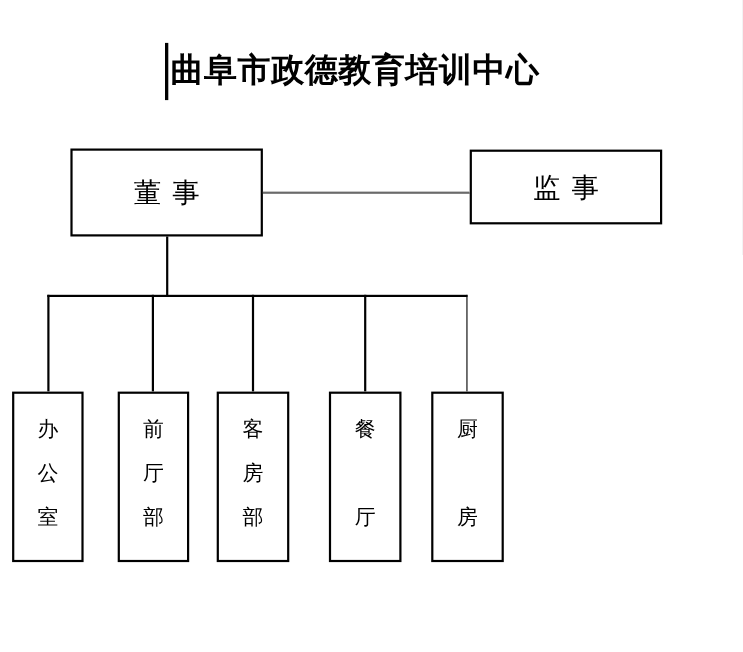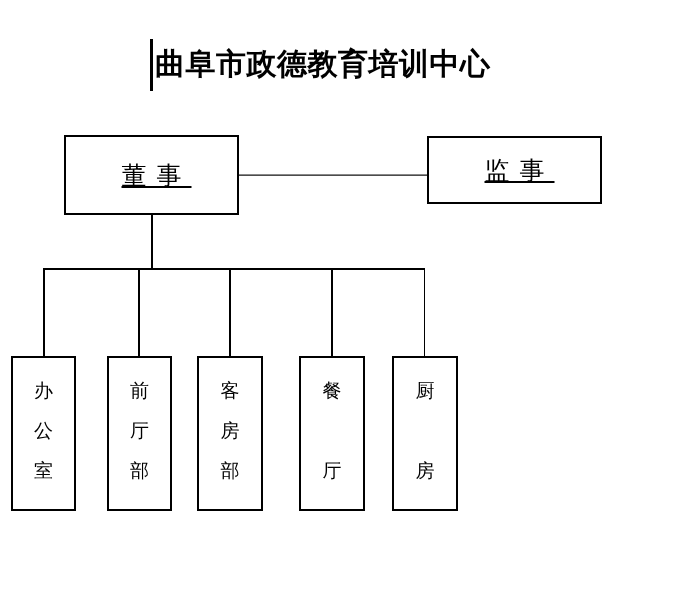--- a/index.html
+++ b/index.html
@@ -33,21 +33,20 @@
     position:absolute;
     border:2px solid var(--box-border);
     background:var(--background);
   }
   .node-box{
     display:flex;align-items:center;justify-content:center;
   }
   .node-label{
     font-size:25px;letter-spacing:10px;text-indent:10px;
     white-space:nowrap;
-    text-decoration:underline;
   }
   .dept-box{
     top:356px;width:65px;height:155px;
     padding-top:12px;
     display:flex;flex-direction:column;align-items:center;
   }
   .dept-line{
     height:40px;line-height:40px;width:100%;
     text-align:center;font-size:19px;
   }

